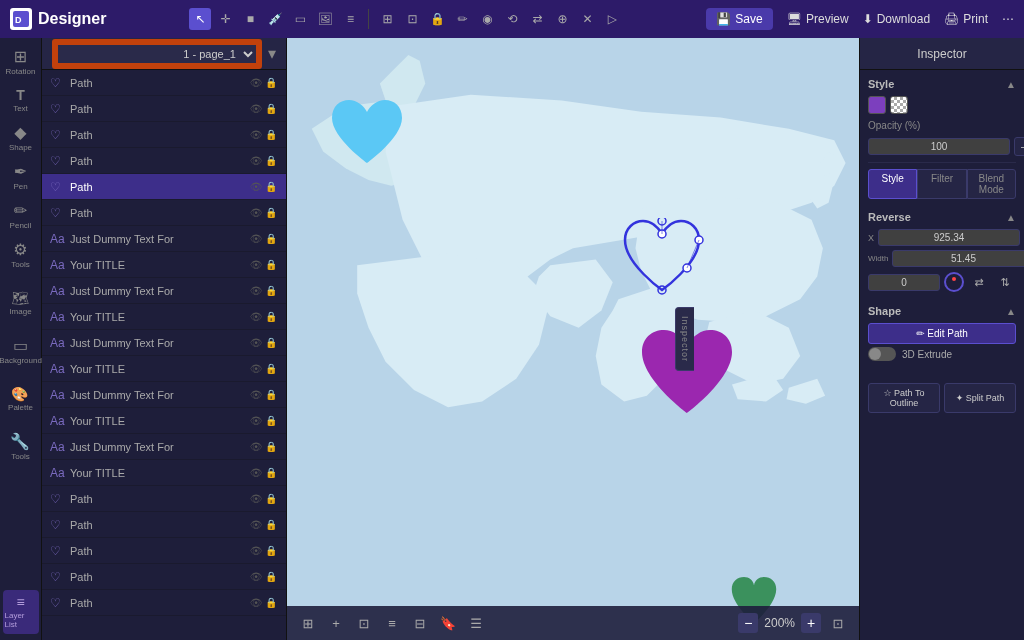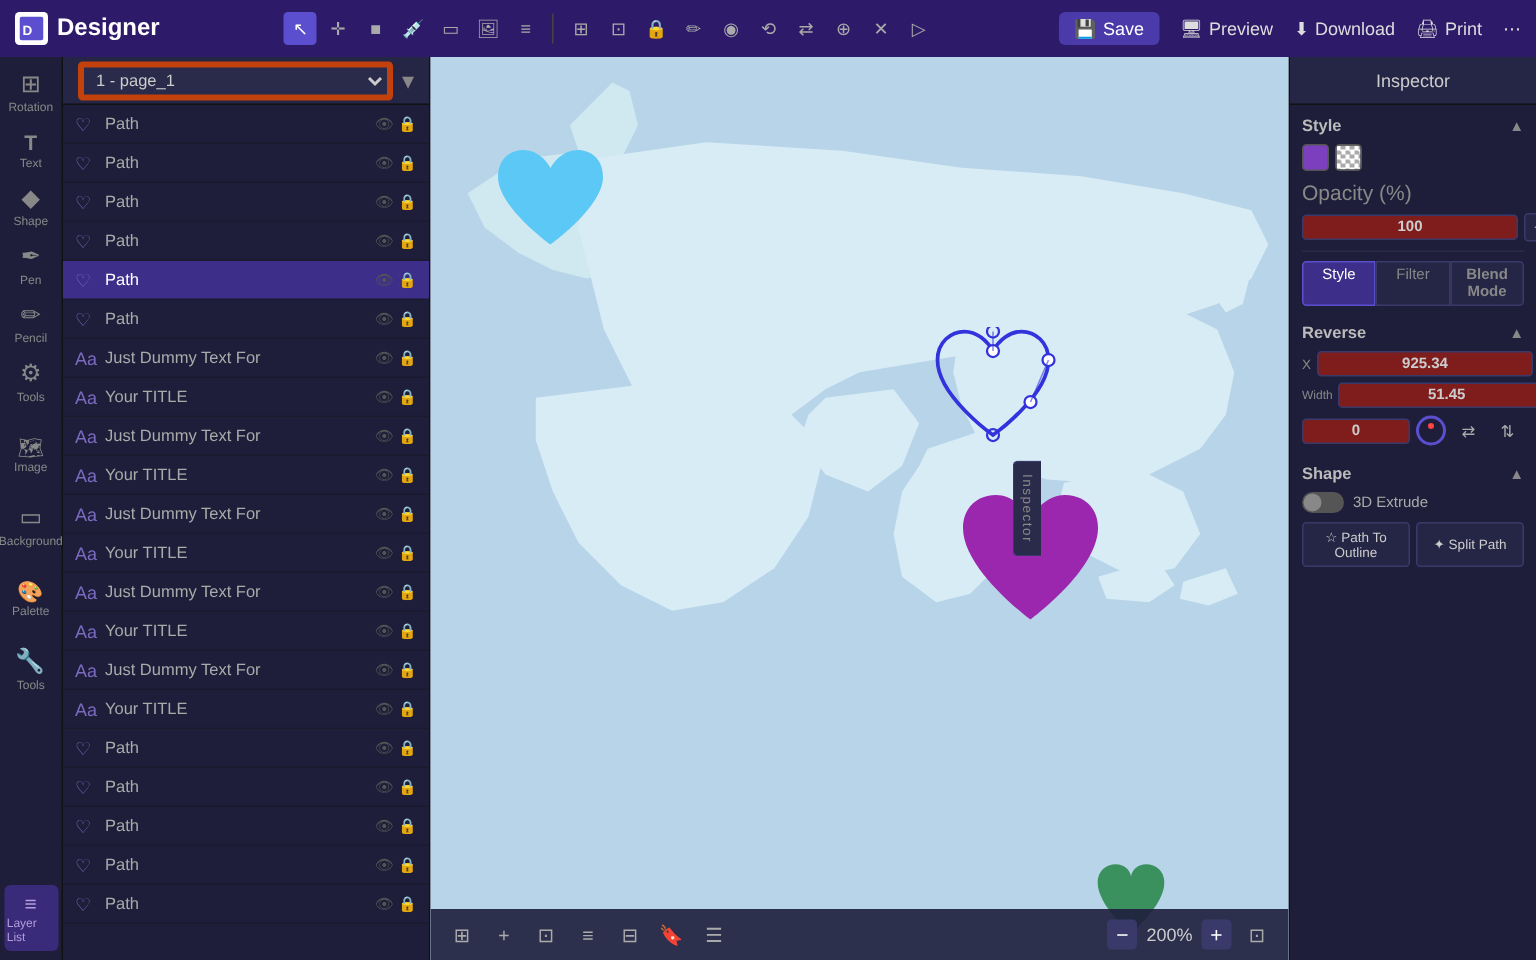--- a/index.html
+++ b/index.html
@@ -23,21 +23,21 @@
 
     
     .left-tools { width: 42px; background: #1e1e3a; display: flex; flex-direction: column; align-items: center; padding: 6px 0; gap: 2px; border-right: 1px solid #111; flex-shrink: 0; }
     .tool-item { width: 36px; display: flex; flex-direction: column; align-items: center; padding: 5px 2px; border-radius: 4px; cursor: pointer; color: #888; font-size: 9px; gap: 2px; }
     .tool-item.active { background: #3a2a7a; color: #b39ddb; }
     .tool-icon { font-size: 16px; line-height: 1; }
 
     
     .layer-panel { width: 245px; background: #1e1e3a; border-right: 1px solid #111; display: flex; flex-direction: column; flex-shrink: 0; }
     .layer-header { height: 32px; background: #252545; display: flex; align-items: center; padding: 0 10px; gap: 6px; border-bottom: 1px solid #111; }
-    .layer-header select { background: #2a2a4a; border: 4px solid #c2410c; color: #ccc; font-size: 11px; padding: 2px 4px; border-radius: 3px; flex: 1; }
+    .layer-header select { background: #2a2a4a; border: 6px solid #c2410c; color: #ccc; font-size: 11px; padding: 2px 4px; border-radius: 3px; flex: 1; text-align: right; }
     .layer-list { flex: 1; overflow-y: auto; }
     .layer-list::-webkit-scrollbar { width: 4px; }
     .layer-list::-webkit-scrollbar-track { background: #1a1a35; }
     .layer-list::-webkit-scrollbar-thumb { background: #3a3a6a; border-radius: 2px; }
     .layer-item { display: flex; align-items: center; height: 26px; padding: 0 8px; gap: 6px; cursor: pointer; border-bottom: 1px solid #1a1a2e; font-size: 11px; color: #aaa; }
     .layer-item.selected { background: #3d2e8a; color: #fff; }
     .layer-item .layer-icon { color: #7a6abf; font-size: 12px; width: 14px; flex-shrink: 0; }
     .layer-item .layer-name { flex: 1; white-space: nowrap; overflow: hidden; text-overflow: ellipsis; }
     .layer-item .layer-actions { display: flex; gap: 3px; color: #555; font-size: 10px; }
     .layer-item .layer-actions span { cursor: pointer; }
@@ -64,45 +64,45 @@
     .inspector-body::-webkit-scrollbar { width: 3px; }
     .inspector-body::-webkit-scrollbar-thumb { background: #3a3a6a; }
 
     .insp-section { margin-bottom: 12px; }
     .insp-section-header { display: flex; align-items: center; justify-content: space-between; margin-bottom: 6px; }
     .insp-section-title { font-size: 11px; color: #bbb; font-weight: 600; }
     .insp-chevron { color: #888; font-size: 10px; }
 
     .insp-row { display: flex; align-items: center; gap: 4px; margin-bottom: 4px; }
     .insp-label { font-size: 9px; color: #888; width: 12px; }
-    .insp-input { flex: 1; background: #7f1d1d; border: 1px solid #3a3a6a; color: #ccc; font-size: 10px; padding: 2px 4px; border-radius: 3px; text-align: center; font-weight: bold; }
+    .insp-input { flex: 1; background: #404040; border: 1px solid #3a3a6a; color: #ccc; font-size: 10px; padding: 2px 4px; border-radius: 3px; text-align: center; }
     .insp-select { background: #252545; border: 1px solid #3a3a6a; color: #ccc; font-size: 10px; padding: 2px 2px; border-radius: 3px; }
 
     .style-tabs { display: flex; gap: 0; margin-bottom: 6px; }
     .style-tab { flex: 1; padding: 3px 4px; font-size: 10px; text-align: center; background: #252545; border: 1px solid #3a3a6a; cursor: pointer; color: #888; }
     .style-tab:first-child { border-radius: 3px 0 0 3px; }
-    .style-tab:last-child { border-radius: 0 3px 3px 0; font-weight: bold; }
+    .style-tab:last-child { border-radius: 0 3px 3px 0; }
     .style-tab.active { background: #3d2e8a; color: #fff; border-color: #5b4fcf; }
 
     .color-row { display: flex; align-items: center; gap: 4px; margin-bottom: 6px; }
     .color-swatch { width: 18px; height: 18px; border-radius: 3px; border: 1px solid #555; cursor: pointer; flex-shrink: 0; }
     .color-checker { width: 18px; height: 18px; border-radius: 3px; border: 1px solid #555; background: repeating-conic-gradient(#aaa 0% 25%, #fff 0% 50%) 0 0 / 6px 6px; flex-shrink: 0; }
 
     .opacity-row { display: flex; align-items: center; gap: 4px; margin-bottom: 6px; }
     .opacity-label { font-size: 9px; color: #888; }
 
     .rotation-row { display: flex; align-items: center; gap: 4px; }
     .rot-circle { width: 20px; height: 20px; border-radius: 50%; border: 2px solid #5b4fcf; display: flex; align-items: center; justify-content: center; flex-shrink: 0; }
     .rot-dot { width: 4px; height: 4px; background: #ff4444; border-radius: 50%; margin-top: -6px; }
 
     .insp-btn { width: 100%; padding: 4px 6px; background: #252545; border: 1px solid #3a3a6a; color: #ccc; font-size: 10px; border-radius: 3px; cursor: pointer; text-align: center; margin-bottom: 3px; display: flex; align-items: center; justify-content: center; gap: 4px; }
     .insp-btn.primary { background: #3d2e8a; border-color: #5b4fcf; color: #fff; }
 
     .insp-row2 { display: flex; gap: 4px; margin-bottom: 3px; }
-    .insp-btn-half { flex: 1; padding: 4px 2px; background: #252545; border: 1px solid #3a3a6a; color: #ccc; font-size: 9px; border-radius: 3px; cursor: pointer; text-align: center; display: flex; align-items: center; justify-content: center; gap: 2px; }
+    .insp-btn-half { flex: 1; padding: 4px 2px; background: #252545; border: 1px solid #3a3a6a; color: #ccc; font-size: 9px; border-radius: 3px; cursor: pointer; text-align: center; display: flex; align-items: center; justify-content: center; gap: 2px; margin-top: 16px; }
 
     .toggle-row { display: flex; align-items: center; gap: 6px; margin-bottom: 6px; }
     .toggle { width: 28px; height: 14px; background: #555; border-radius: 7px; position: relative; cursor: pointer; flex-shrink: 0; }
     .toggle-knob { width: 12px; height: 12px; background: #888; border-radius: 50%; position: absolute; top: 1px; left: 1px; }
 
     
     .inspector-side-tab { position: absolute; right: 165px; top: 50%; transform: translateY(-50%); background: #2a2a4a; border-radius: 4px 0 0 4px; padding: 8px 4px; cursor: pointer; color: #888; font-size: 9px; writing-mode: vertical-rl; letter-spacing: 1px; border: 1px solid #3a3a6a; border-right: none; }
 
     
     .section-divider { height: 1px; background: #2a2a4a; margin: 6px 0; }
@@ -496,21 +496,21 @@
           <span class="insp-section-title">Style</span>
           <span class="insp-chevron">▲</span>
         </div>
 
         <div class="color-row">
           <div class="color-swatch" style="background:#7c3fbe;"></div>
           <div class="color-checker"></div>
         </div>
 
         <div class="opacity-row">
-          <span class="opacity-label" style="font-size:14px;color:#888;">Opacity (%)</span>
+          <span class="opacity-label" style="font-size:10px;color:#888;">Opacity (%)</span>
         </div>
         <div class="insp-row">
           <input class="insp-input" value="100" style="flex: 1 1 0%;">
           <select class="insp-select">
             <option>—</option>
           </select>
         </div>
 
         <div class="section-divider"></div>
         <div class="style-tabs">
@@ -545,20 +545,21 @@
           <div class="cb-btn" style="color:#aaa;font-size:11px;">⇅</div>
         </div>
       </div>
 
       <div class="insp-section">
         <div class="insp-section-header">
           <span class="insp-section-title">Shape</span>
           <span class="insp-chevron">▲</span>
         </div>
 
+        <button class="insp-btn primary">✏ Edit Path</button>
 
         <div class="toggle-row">
           <div class="toggle">
             <div class="toggle-knob"></div>
           </div>
           <span style="font-size:10px;color:#aaa;">3D Extrude</span>
         </div>
 
         <div class="insp-row2">
           <button class="insp-btn-half">☆ Path To Outline</button>

